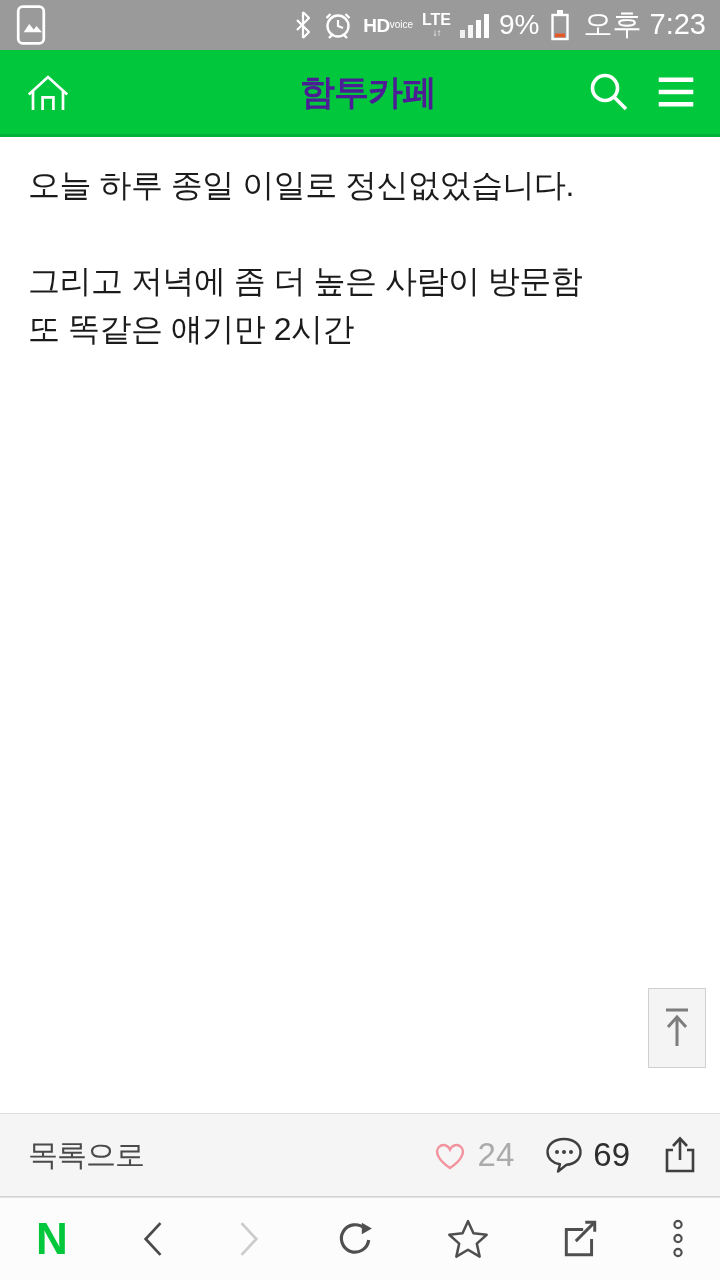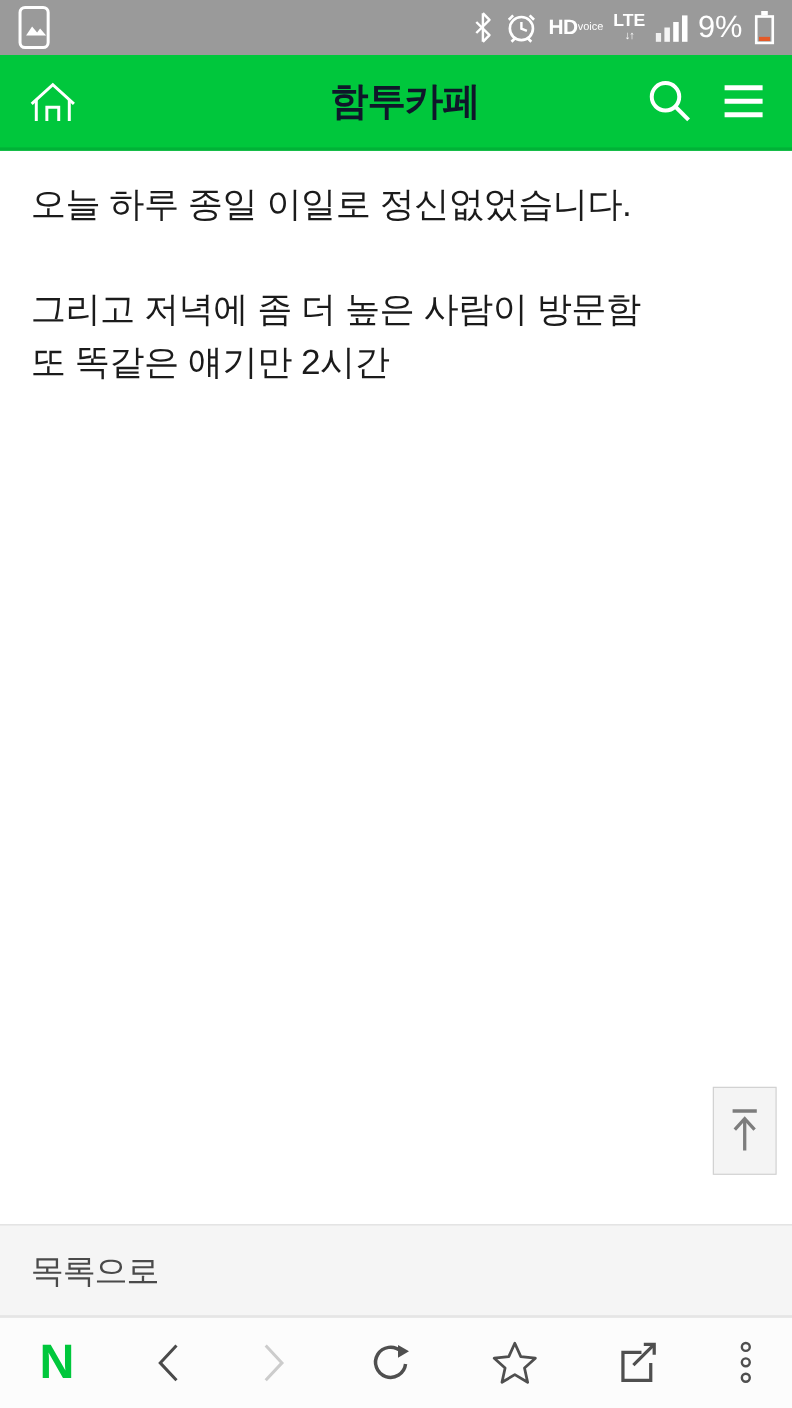--- a/index.html
+++ b/index.html
@@ -25,21 +25,21 @@
   .sb-pct{font-size:28px;font-weight:400;}
   .sb-time{font-size:29px;margin-left:4px;white-space:nowrap;}
   
   .app-header{
     position:absolute;top:50px;left:0;width:720px;height:87px;
     background:#00C73C;border-bottom:3px solid #00b237;box-sizing:border-box;
     display:flex;align-items:center;padding:0 24px;
   }
   .app-title{
     position:absolute;left:16px;right:0;text-align:center;
-    color:#0f172a;font-size:35px;font-weight:bold;letter-spacing:-1px;
+    color:#4c1d95;font-size:35px;font-weight:bold;letter-spacing:-1px;
   }
   .hdr-right{margin-left:auto;display:flex;align-items:center;gap:26px;z-index:2;}
   .hdr-btn{display:flex;align-items:center;justify-content:center;}
   
   .content{
     position:absolute;top:140px;left:0;width:720px;height:973px;
     overflow:hidden;padding:21px 14px 0 28px;box-sizing:border-box;
   }
   .content p{
     margin:0 0 48px 0;font-size:32px;line-height:48px;color:#1b1b1b;
@@ -116,20 +116,21 @@
         </svg>
       </span>
       <span class="sb-pct">9%</span>
       <span>
         <svg width="22" height="34" viewBox="0 0 22 34">
           <rect x="8" y="2" width="6" height="4" fill="#fff"></rect>
           <rect x="3.5" y="7" width="15" height="24" fill="none" stroke="#fff" stroke-width="2.4"></rect>
           <rect x="6" y="25.5" width="10" height="3.8" fill="#E35A28"></rect>
         </svg>
       </span>
+      <span class="sb-time">오후 7:23</span>
     </div>
   </div>
 
   <div class="app-header">
     <div class="hdr-btn">
       <svg width="48" height="44" viewBox="0 0 80 72">
         <g fill="none" stroke="#fff" stroke-width="4.5">
           <path d="M8 40 L40 11 L72 40"></path>
           <path d="M15 34 V66"></path>
           <path d="M65 34 V66"></path>
@@ -169,20 +170,46 @@
       <g fill="none" stroke="#7d7d7d" stroke-width="3">
         <line x1="9" y1="4" x2="31" y2="4"></line>
         <line x1="20" y1="12" x2="20" y2="40"></line>
         <path d="M11 21 L20 11 L29 21"></path>
       </g>
     </svg>
   </button>
 
   <div class="action-bar">
     <span class="list-btn">목록으로</span>
+    <div class="ab-right">
+      <div class="ab-stat">
+        <svg width="38" height="34" viewBox="0 0 38 34">
+          <path d="M19 30 C7 22 3.5 13.5 8 9 C11.5 5.5 17 7 19 11.5 C21 7 26.5 5.5 30 9 C34.5 13.5 31 22 19 30 Z" fill="none" stroke="#F2939E" stroke-width="2.4"></path>
+        </svg>
+        <span class="like-count">24</span>
+      </div>
+      <div class="ab-stat">
+        <svg width="40" height="40" viewBox="0 0 40 40">
+          <path d="M20 4 C10 4 3.5 9.8 3.5 17 C3.5 23.3 8.5 28 16 29.3 L14 36.5 L22.5 29.7 C31 29.3 36.5 23.8 36.5 17 C36.5 9.8 30 4 20 4 Z" fill="none" stroke="#3f3f3f" stroke-width="2.4" stroke-linejoin="round"></path>
+          <circle cx="13" cy="17" r="2" fill="#3f3f3f"></circle>
+          <circle cx="20" cy="17" r="2" fill="#3f3f3f"></circle>
+          <circle cx="27" cy="17" r="2" fill="#3f3f3f"></circle>
+        </svg>
+        <span class="comment-count">69</span>
+      </div>
+      <div class="ab-stat">
+        <svg width="40" height="40" viewBox="0 0 40 40">
+          <g fill="none" stroke="#3f3f3f" stroke-width="2.6">
+            <path d="M13 15 H7 V36 H33 V15 H27"></path>
+            <line x1="20" y1="25" x2="20" y2="4"></line>
+            <path d="M13 11 L20 3.5 L27 11"></path>
+          </g>
+        </svg>
+      </div>
+    </div>
   </div>
 
   <div class="browser-bar">
     <div class="bb-item">
       <span class="n-logo">N</span>
     </div>
     <div class="bb-item">
       <svg width="26" height="38" viewBox="0 0 24 36">
         <path d="M20 3 L6 18 L20 33" fill="none" stroke="#4a4a4a" stroke-width="2.6"></path>
       </svg>

